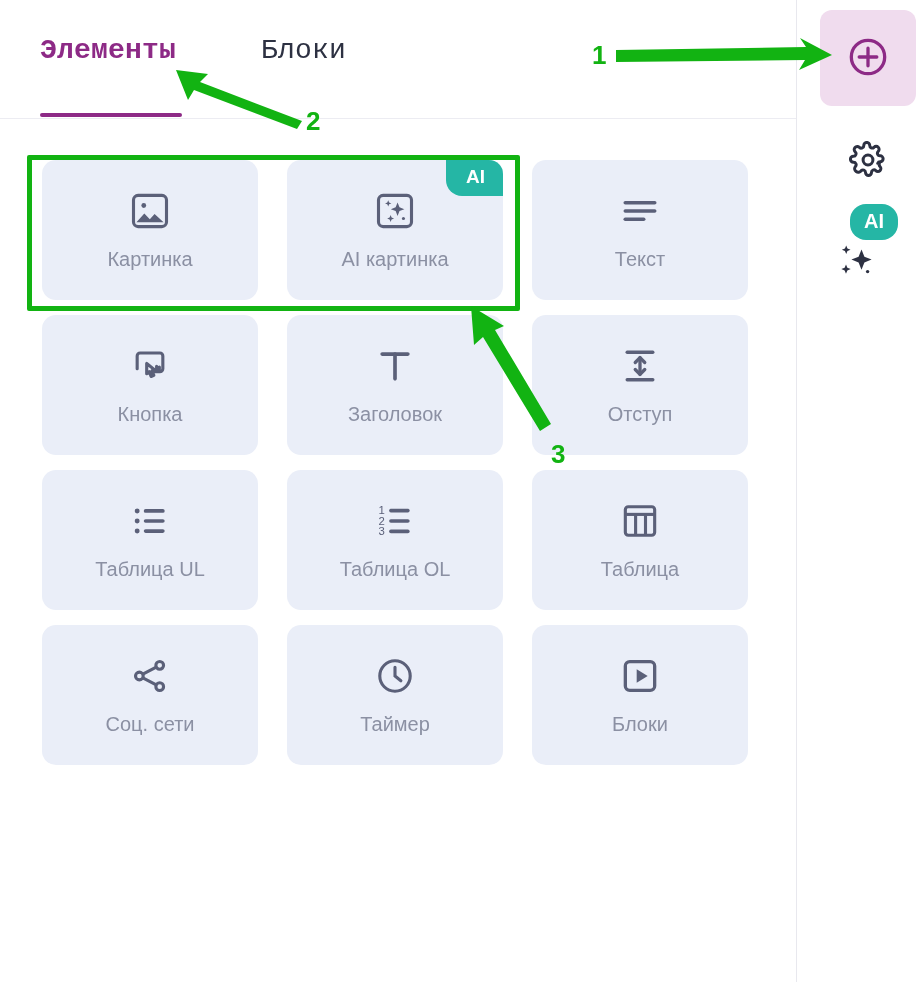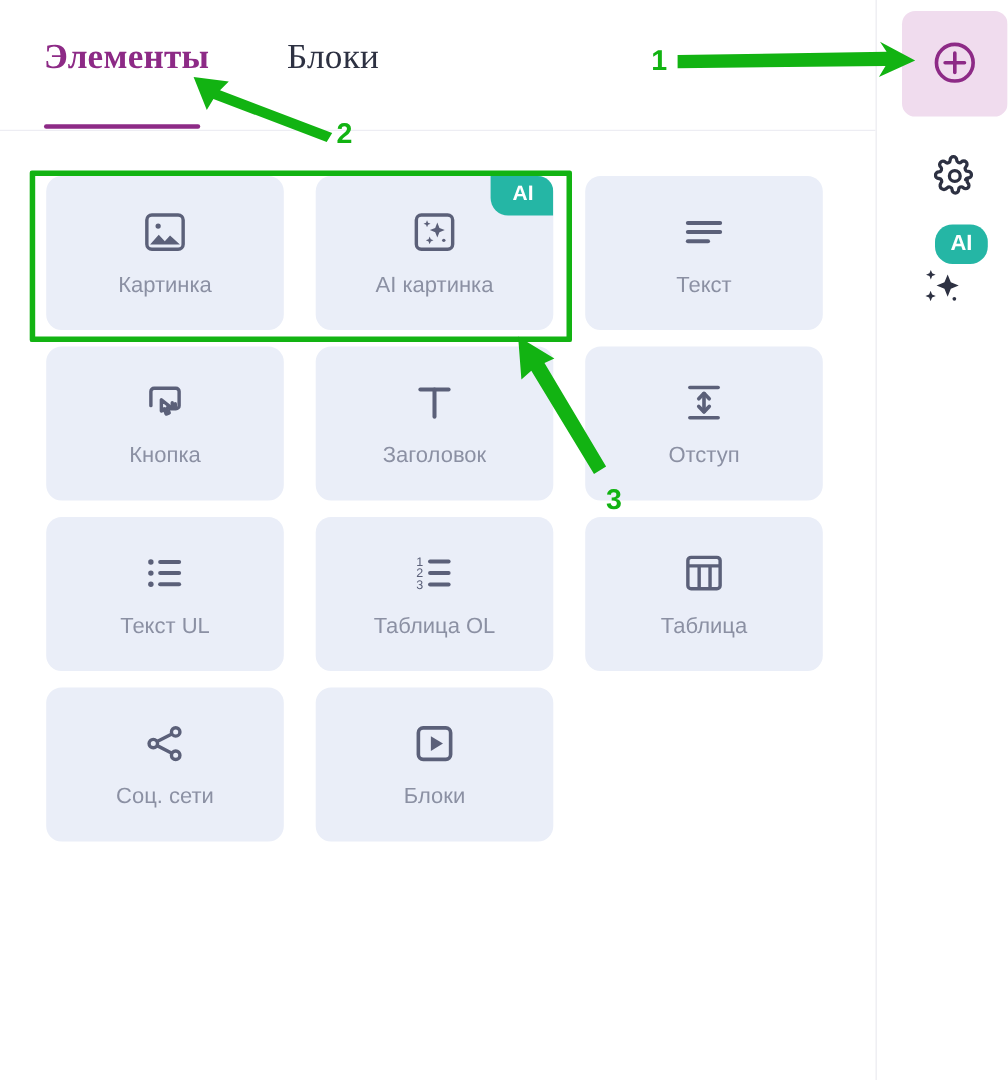--- a/index.html
+++ b/index.html
@@ -10,23 +10,23 @@
     overflow: hidden;
   }
   #root { position: relative; width: 916px; height: 982px; }
 
   
   #panel { position: absolute; left: 0; top: 0; width: 796px; height: 982px; background: #fff; }
 
   #tabbar { position: absolute; left: 0; top: 0; width: 796px; height: 118px; }
   .tab {
     position: absolute; top: 36px;
-    font-size: 32px; letter-spacing: .2px; line-height: 30px;
+    font-size: 28px; letter-spacing: .2px; line-height: 30px;
     background: none; border: 0; padding: 0; cursor: pointer;
-    font-family: Liberation Serif, serif;
+    font-family: Liberation Mono, monospace;
   }
   #tab-elements { left: 40px; color: #8d2a86; font-weight: 700; }
   #tab-blocks   { left: 222px; color: #2d3142; font-weight: 400; margin-left: 39px; }
   #tab-underline {
     position: absolute; left: 40px; top: 113px; width: 142px; height: 4px;
     background: #8d2a86; border-radius: 2px;
   }
   #panel-divider { position: absolute; left: 0; top: 118px; width: 796px; height: 1px; background: #ececf2; }
 
   
@@ -192,21 +192,21 @@
         <span class="glyph">
           <svg viewBox="0 0 24 24" fill="none" stroke="currentColor" stroke-width="2" stroke-linecap="round">
             <circle cx="5" cy="6.5" r="1.35" fill="currentColor" stroke="none"></circle>
             <circle cx="5" cy="12" r="1.35" fill="currentColor" stroke="none"></circle>
             <circle cx="5" cy="17.5" r="1.35" fill="currentColor" stroke="none"></circle>
             <path d="M9.6 6.5h9.4"></path>
               <path d="M9.6 12h9.4"></path>
               <path d="M9.6 17.5h9.4"></path>
           </svg>
         </span>
-        <span class="cap">Текст UL</span>
+        <span class="cap">Таблица UL</span>
       </button>
 
       <button class="card">
         <span class="glyph">
           <svg viewBox="0 0 24 24" fill="none" stroke="currentColor" stroke-width="2" stroke-linecap="round">
             <path d="M9.8 6.3h9.2"></path>
               <path d="M9.8 12h9.2"></path>
               <path d="M9.8 17.7h9.2"></path>
             <text x="3" y="8.4" font-size="6.2" font-family="Liberation Sans, sans-serif" fill="currentColor" stroke="none">1</text>
             <text x="3" y="14.1" font-size="6.2" font-family="Liberation Sans, sans-serif" fill="currentColor" stroke="none">2</text>
@@ -234,20 +234,29 @@
           <svg viewBox="0 0 24 24" fill="none" stroke="currentColor" stroke-width="1.7">
             <circle cx="17.3" cy="6.2" r="2.1"></circle>
             <circle cx="6.2" cy="12" r="2.1"></circle>
             <circle cx="17.3" cy="17.8" r="2.1"></circle>
             <path d="M8.1 11l7.3-3.8M8.1 13l7.3 3.8"></path>
           </svg>
         </span>
         <span class="cap">Соц. сети</span>
       </button>
 
+      <button class="card">
+        <span class="glyph">
+          <svg viewBox="0 0 24 24" fill="none" stroke="currentColor" stroke-width="1.7" stroke-linecap="round">
+            <circle cx="12" cy="12" r="8.3"></circle>
+            <path d="M12 7.2V12l3.2 2.6"></path>
+          </svg>
+        </span>
+        <span class="cap">Таймер</span>
+      </button>
 
       <button class="card">
         <span class="glyph">
           <svg viewBox="0 0 24 24" fill="none" stroke="currentColor" stroke-width="1.8">
             <rect x="4" y="4.2" width="16" height="15.6" rx="2.4"></rect>
             <path d="M10.2 8.3l6 3.7-6 3.7z" fill="currentColor" stroke="none"></path>
           </svg>
         </span>
         <span class="cap">Блоки</span>
       </button>

